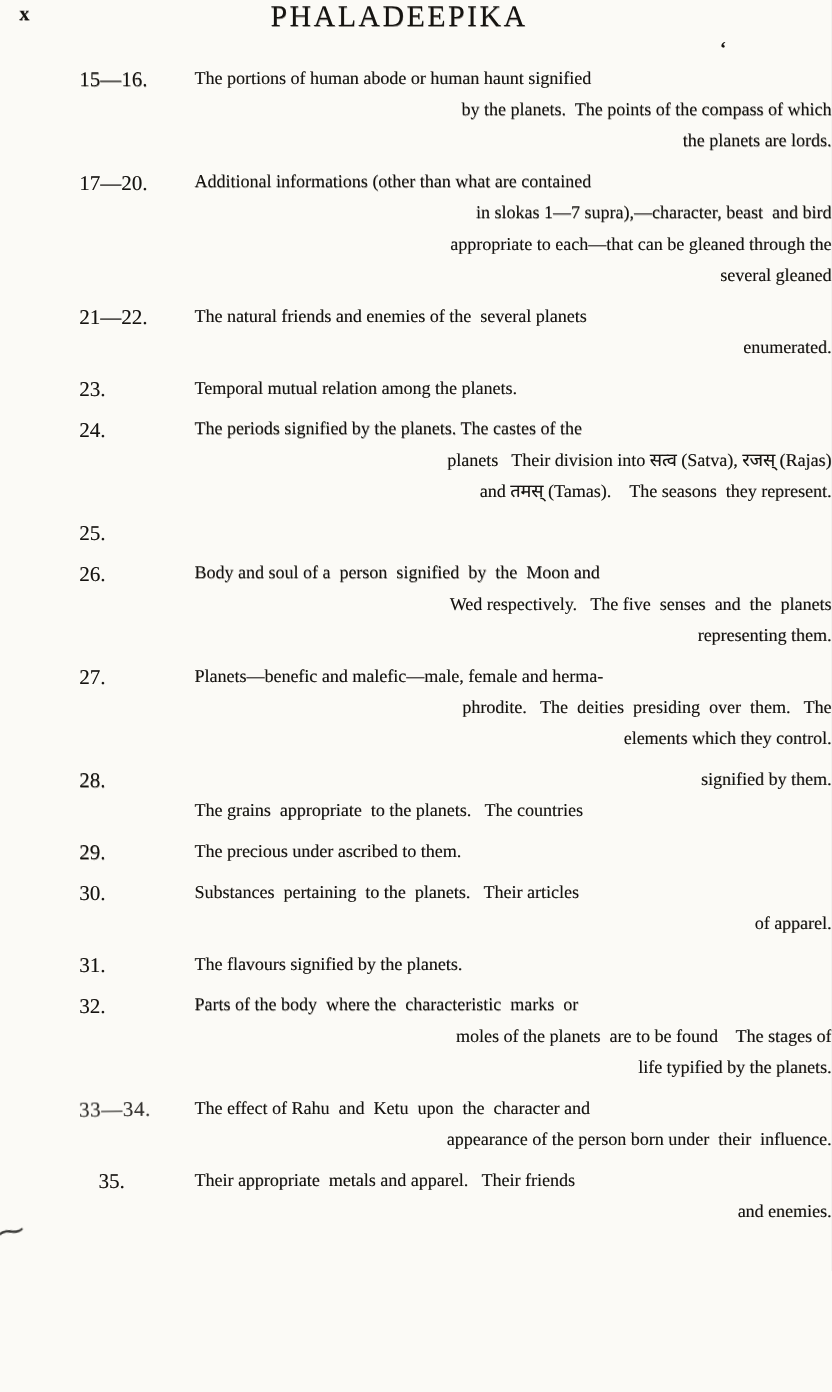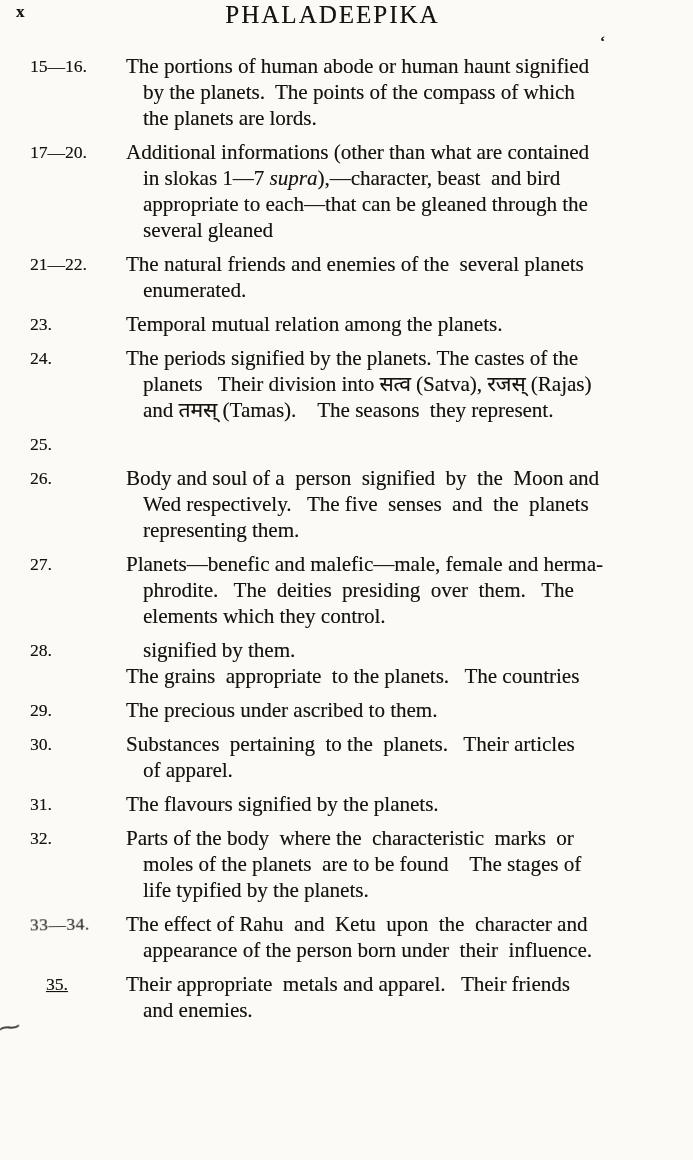--- a/index.html
+++ b/index.html
@@ -18,34 +18,34 @@
     font-size:17px;font-weight:bold;
   }
   .title{
     margin:0;padding-top:1px;
     text-align:center;
     font-size:25px;font-weight:normal;
     letter-spacing:2px;
     transform:translateX(-14px);
   }
   .toc{position:absolute;top:53px;left:0;right:0;}
-  .entry{display:flex;margin-bottom:8px;}
+  .entry{display:flex;margin-bottom:8px;padding-left:36px;}
   .num{
     flex:none;width:96px;padding-left:30px;
     font-size:17.5px;line-height:26px;
     box-sizing:content-box;
   }
-  .num.indent{padding-left:46px;width:80px;text-decoration:underline;}
+  .num.indent{padding-left:46px;width:80px;}
   .entry-body{
     flex:1;max-width:540px;
-    font-size:21px;line-height:26px;
+    font-size:15px;line-height:26px;
   }
   .line{white-space:pre-wrap;}
-  .line.cont{padding-left:17px;}
-  .em{font-style:italic;}
+  .line.cont{padding-left:17px;text-align:right;}
+  .em{}
   .smudged{
     filter:blur(0.45px);
     opacity:0.88;
     transform:rotate(-0.8deg);
     letter-spacing:0.5px;
   }
   .accent-artifact{
     position:absolute;left:600px;top:33px;
     font-size:15px;font-weight:bold;
   }

